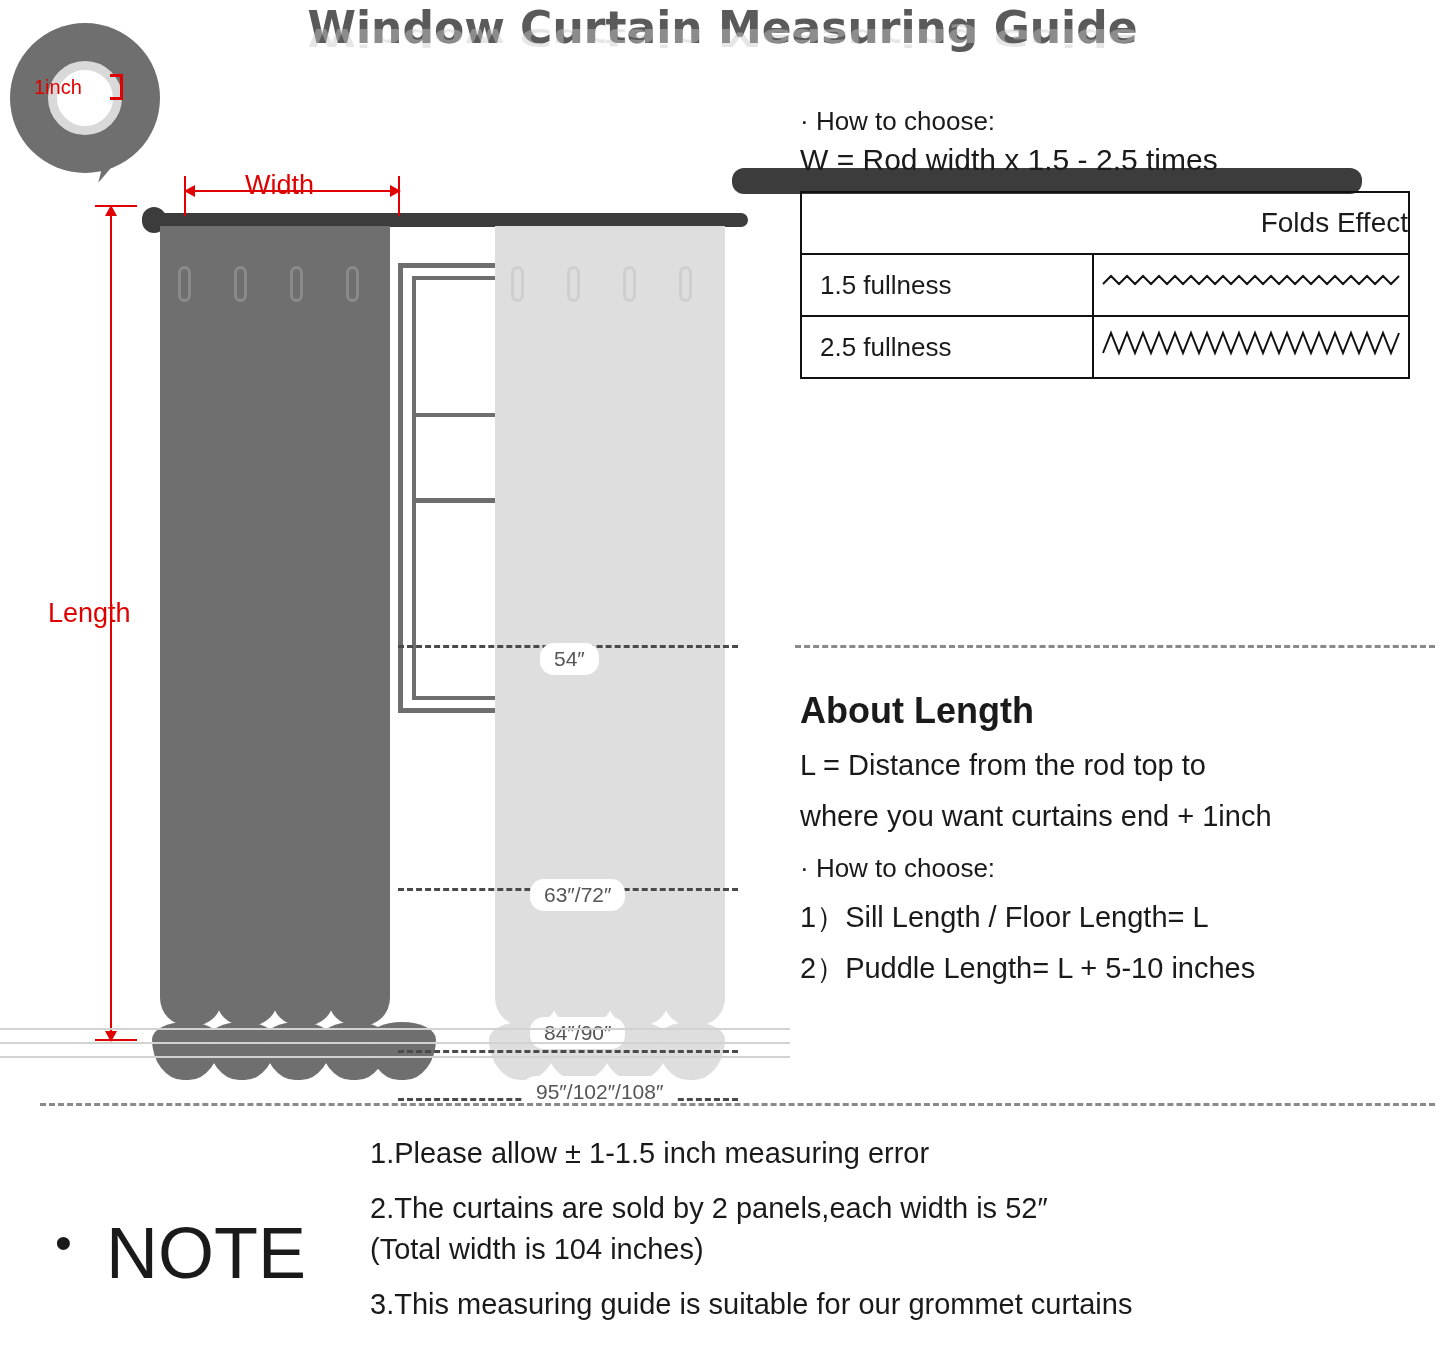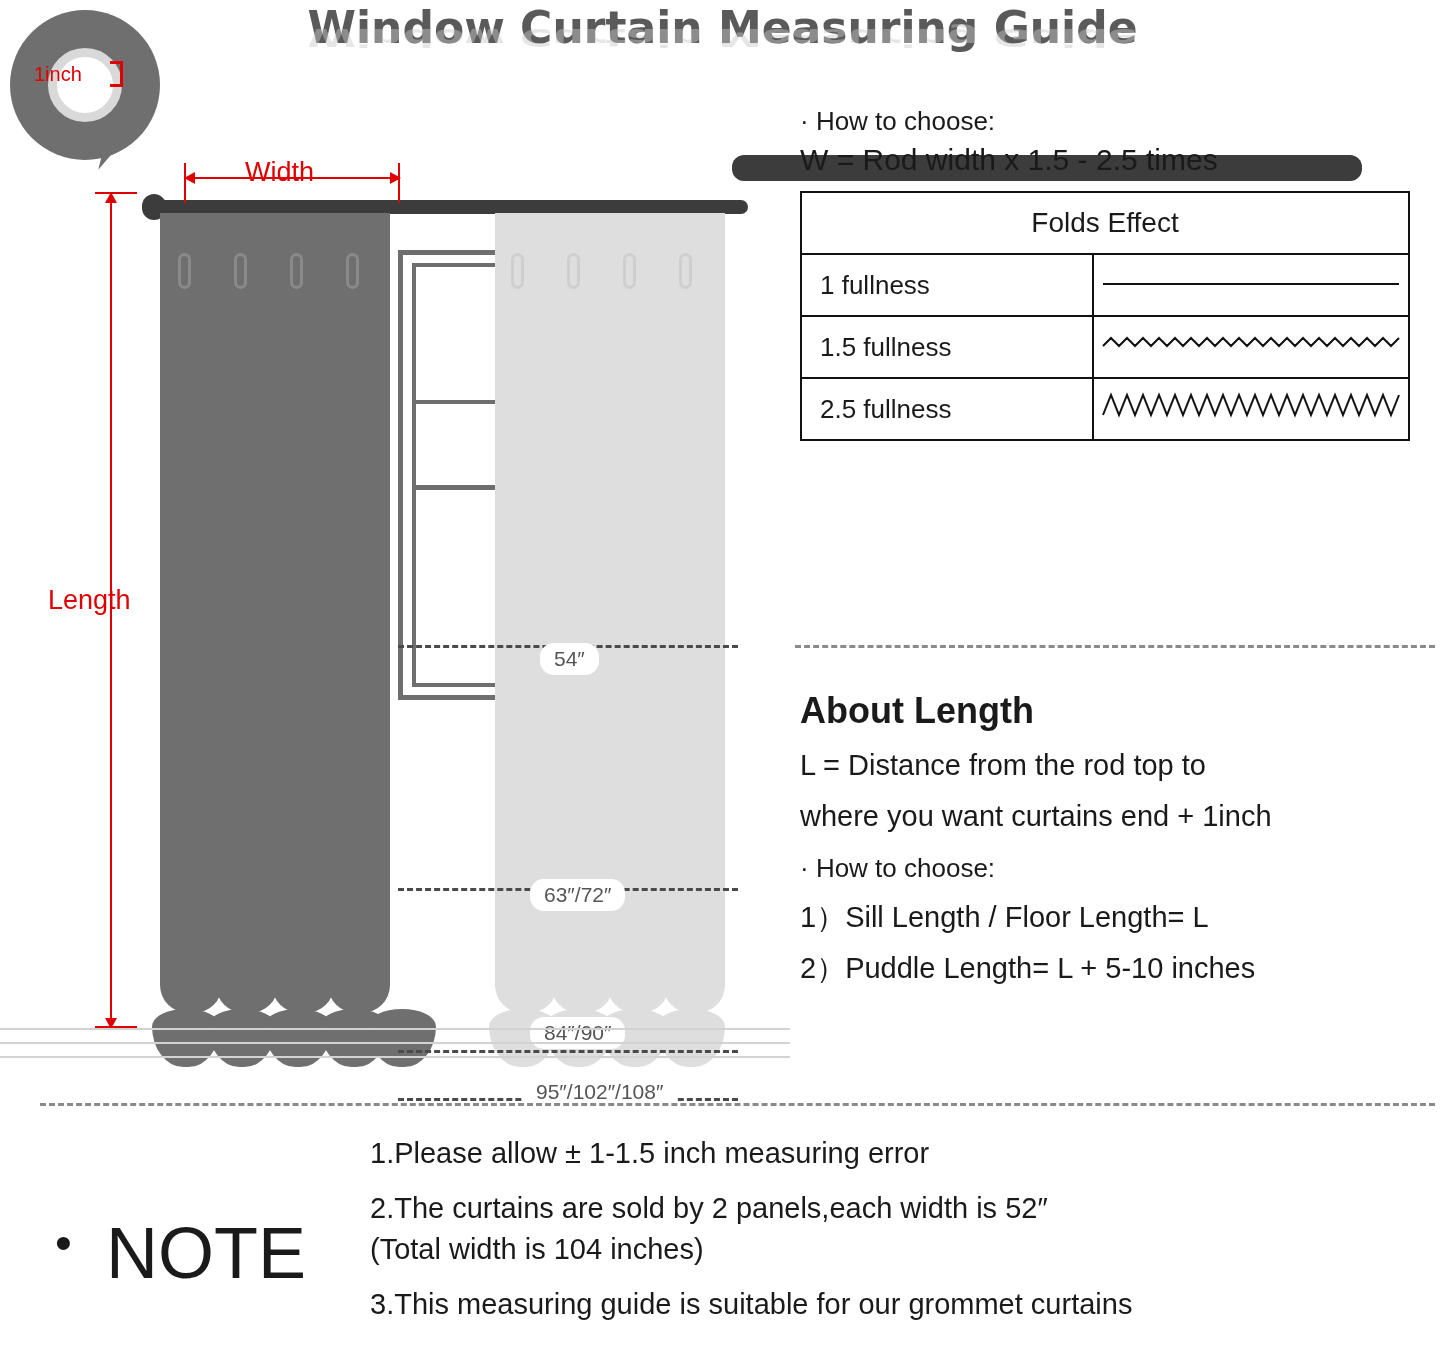--- a/index.html
+++ b/index.html
@@ -39,21 +39,21 @@
     transform: scaleY(-0.55);
     transform-origin: top center;
     opacity: .45;
     pointer-events: none;
   }
 
   
   .illus {
     position: absolute;
     left: 0;
-    top: 55px;
+    top: 68px;
     width: 790px;
     height: 1040px;
     text-align: center;
   }
 
   
   .grommet-circle {
     position: absolute;
     left: 10px;
     top: -45px;
@@ -334,21 +334,21 @@
   }
   .folds-table td, .folds-table th {
     border: 2px solid #111;
     padding: 8px 0 8px 18px;
     font-size: 26px;
     font-weight: normal;
     text-align: left;
     font-family: "Liberation Sans", sans-serif;
     height: 44px;
   }
-  .folds-table th { text-align: center; font-size: 28px; padding-left: 0; }
+  .folds-table th { text-align: right; font-size: 28px; padding-left: 0; }
   .folds-table td.lbl { width: 272px; }
   .folds-table td.vis { padding-left: 0; text-align: center; }
 
   .divider {
     position: absolute;
     left: 795px;
     width: 640px;
     border-top: 3px dashed #8a8a8a;
     height: 0;
   }
@@ -486,28 +486,20 @@
 <div class="floor" style="top:1056px;"></div>
 
 <div class="right">
   <div class="sub">· How to choose:</div>
   <div class="formula">W = Rod width x 1.5 - 2.5 times</div>
 
   <table class="folds-table">
     <tbody>
         <tr>
       <th colspan="2">Folds Effect</th>
-    </tr>
-    <tr>
-      <td class="lbl">1 fullness</td>
-      <td class="vis">
-        <svg width="300" height="20" viewBox="0 0 300 20">
-          <line x1="2" y1="10" x2="298" y2="10" stroke="#111" stroke-width="2"></line>
-        </svg>
-      </td>
     </tr>
     <tr>
       <td class="lbl">1.5 fullness</td>
       <td class="vis">
         <svg width="300" height="24" viewBox="0 0 300 24">
           <polyline fill="none" stroke="#111" stroke-width="2" points="2,14 10,6 18,14 26,6 34,14 42,6 50,14 58,6 66,14 74,6 82,14 90,6 98,14 106,6 114,14 122,6 130,14 138,6 146,14 154,6 162,14 170,6 178,14 186,6 194,14 202,6 210,14 218,6 226,14 234,6 242,14 250,6 258,14 266,6 274,14 282,6 290,14 298,6"></polyline>
         </svg>
       </td>
     </tr>
     <tr>

